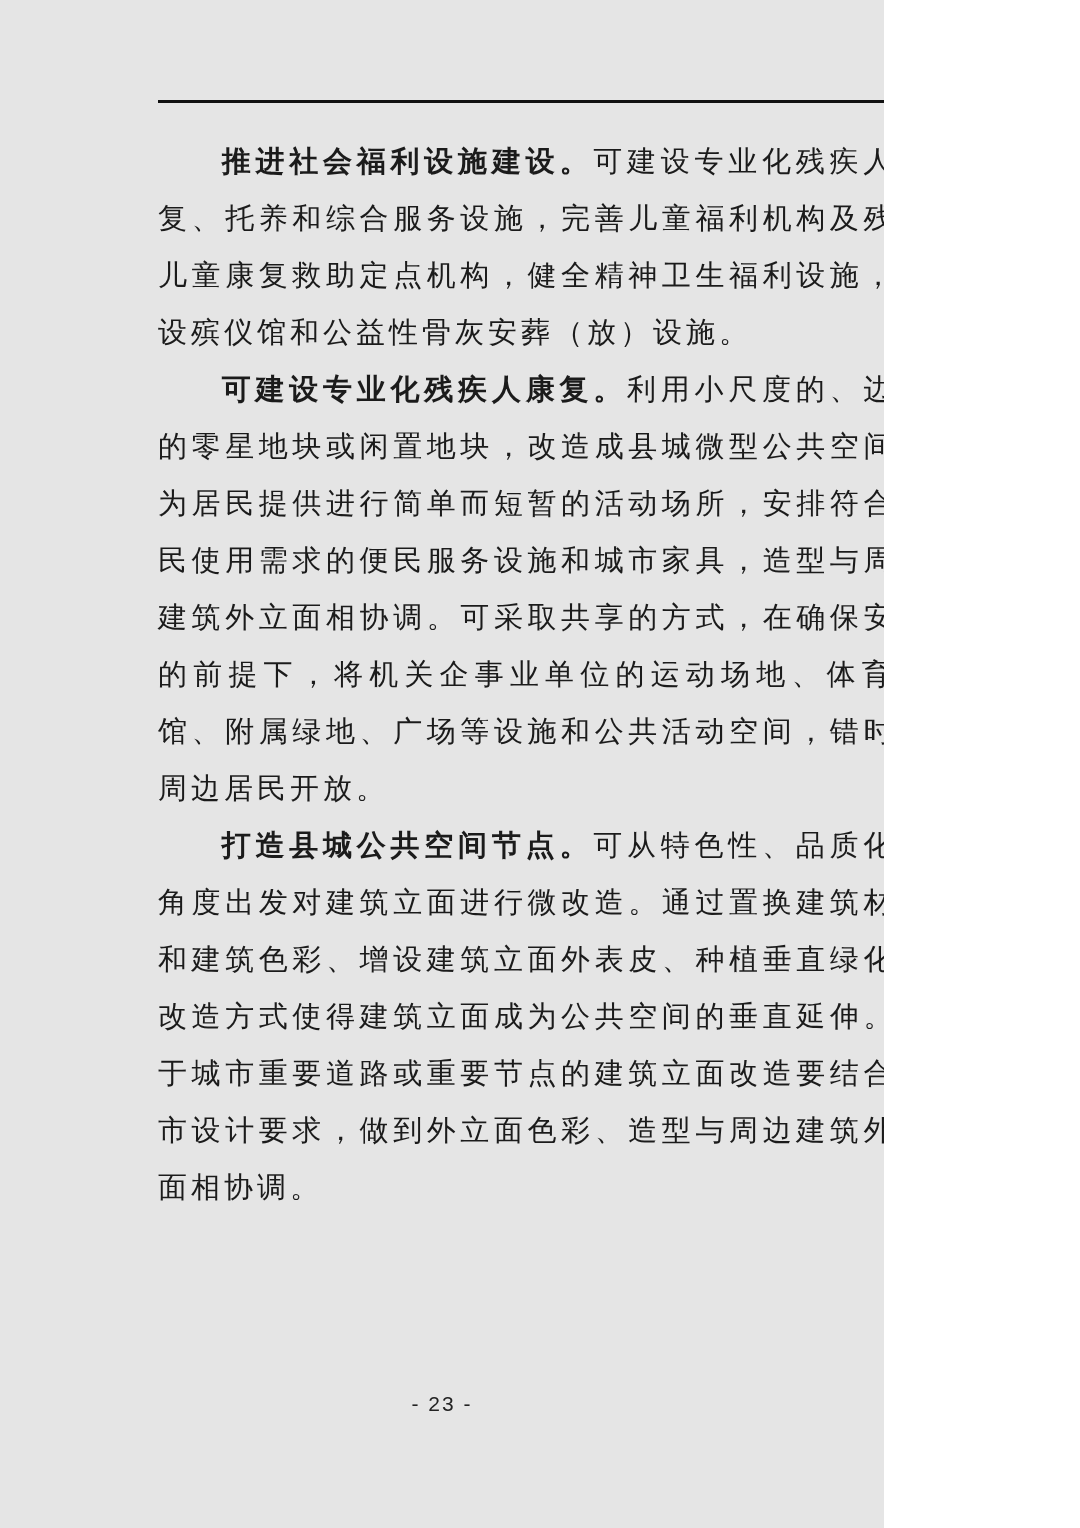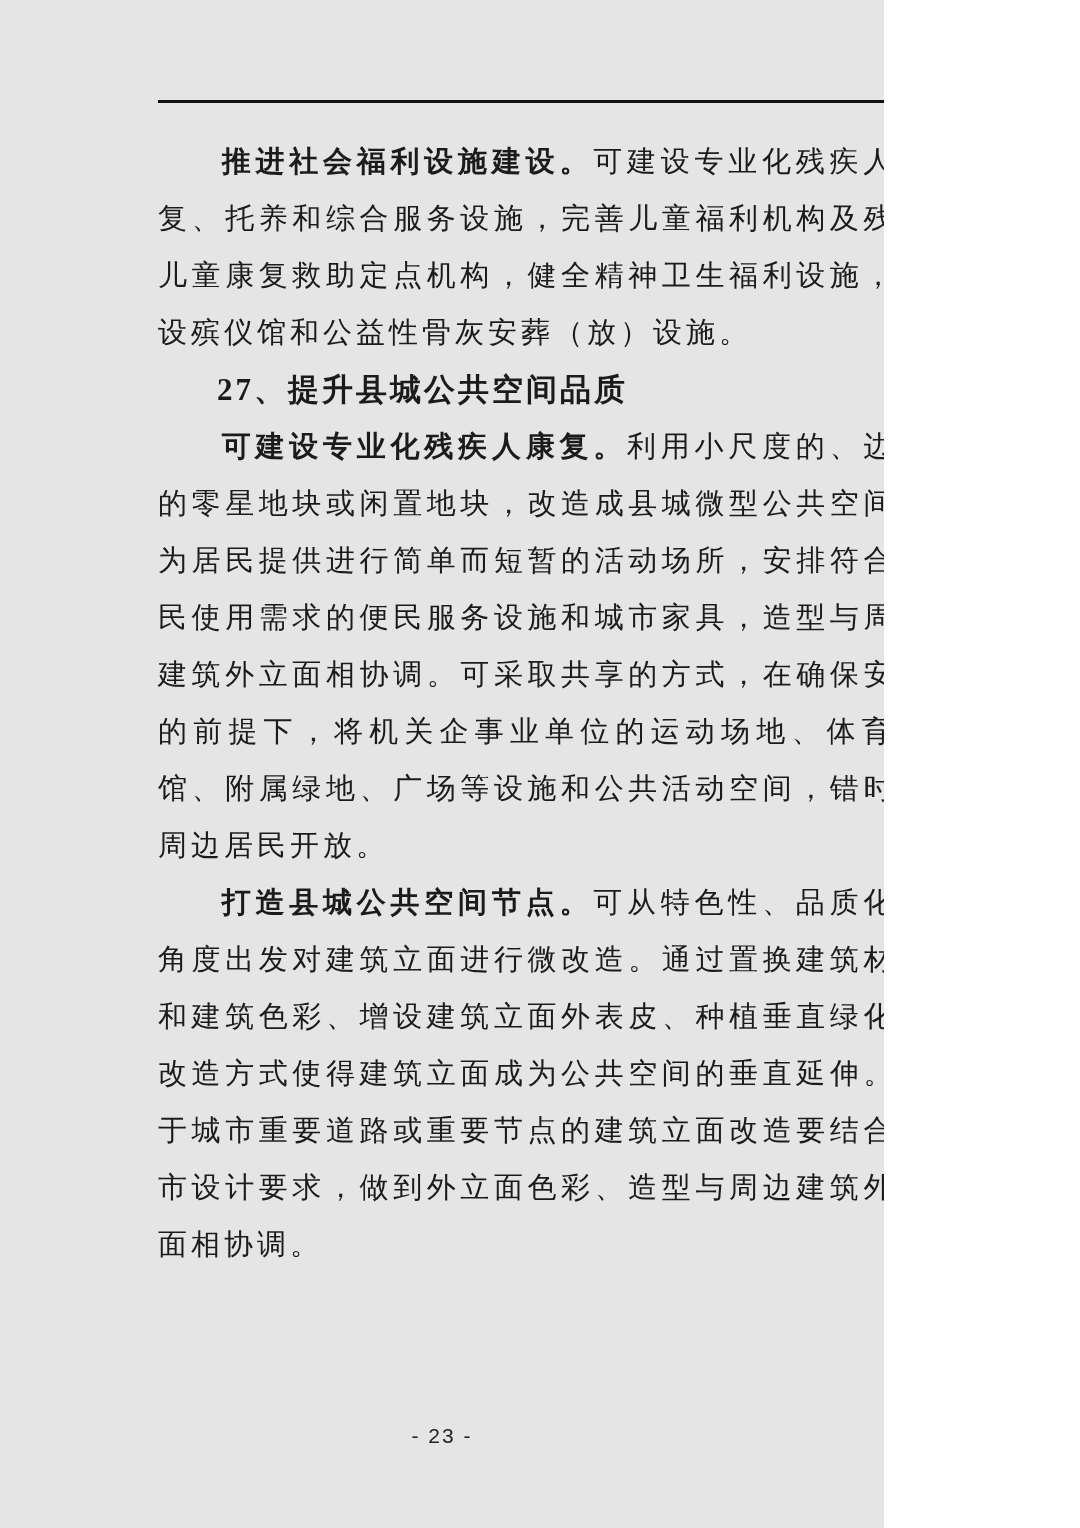--- a/index.html
+++ b/index.html
@@ -54,35 +54,33 @@
   .page-number {
     position: absolute;
     top: 1392px;
     left: 0;
     width: 100%;
     text-align: center;
     font-size: 21px;
     letter-spacing: 2px;
     color: #222222;
     font-family: "Liberation Sans", "DejaVu Sans", sans-serif;
-    margin-top: 32px;
   }
 </style>
 </head>
 <body>
 
 <div class="page">
 
   <div class="header-rule"></div>
 
   <div class="content">
 
     <p class="para"><span class="lead">推进社会福利设施建设。</span><span class="body-text">可建设专业化残疾人康复、托养和综合服务设施，完善儿童福利机构及残疾儿童康复救助定点机构，健全精神卫生福利设施，建设殡仪馆和公益性骨灰安葬（放）设施。</span></p>
 
-    <h2 class="section-heading">27、提升县城公共空间品质</h2>
 
 
     <p class="para"><span class="lead">可建设专业化残疾人康复。</span><span class="body-text">利用小尺度的、边缘的零星地块或闲置地块，改造成县城微型公共空间，为居民提供进行简单而短暂的活动场所，安排符合居民使用需求的便民服务设施和城市家具，造型与周边建筑外立面相协调。可采取共享的方式，在确保安全的前提下，将机关企事业单位的运动场地、体育场馆、附属绿地、广场等设施和公共活动空间，错时向周边居民开放。</span></p>
 
     <p class="para"><span class="lead">打造县城公共空间节点。</span><span class="body-text">可从特色性、品质化的角度出发对建筑立面进行微改造。通过置换建筑材料和建筑色彩、增设建筑立面外表皮、种植垂直绿化等改造方式使得建筑立面成为公共空间的垂直延伸。位于城市重要道路或重要节点的建筑立面改造要结合城市设计要求，做到外立面色彩、造型与周边建筑外立面相协调。</span></p>
 
   </div>
 
   <div class="page-number">- 23 -</div>
 

